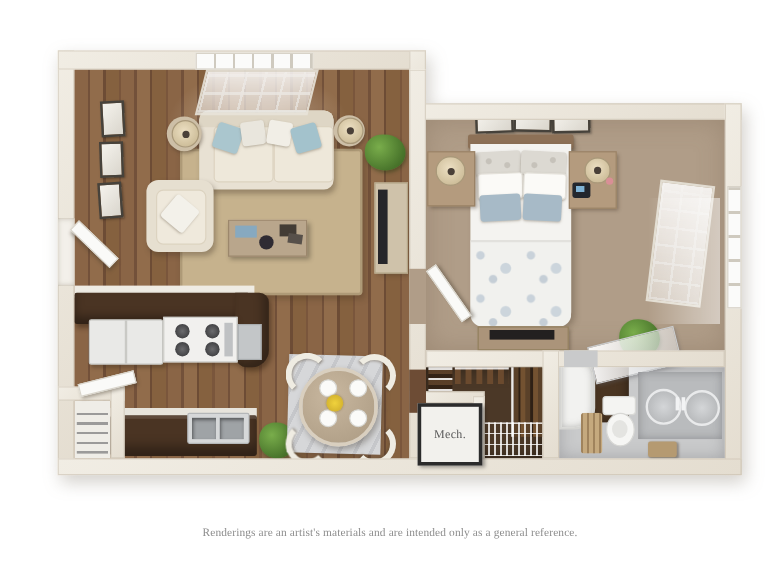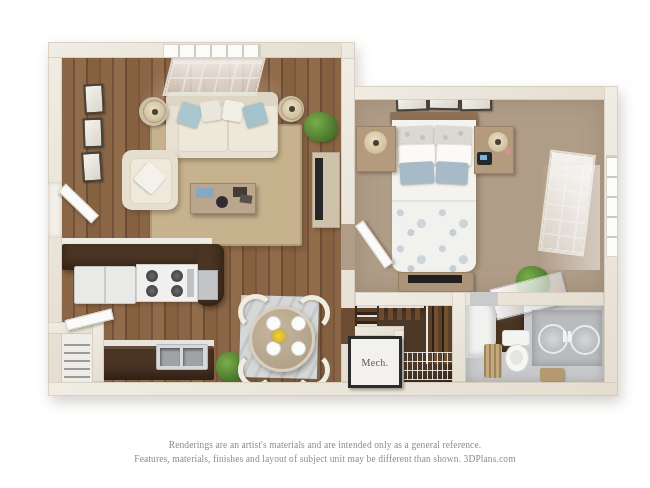--- a/index.html
+++ b/index.html
@@ -228,15 +228,14 @@
     <div class="winglass" style="left:167px;top:58px;width:90px;height:34px;transform:skewX(-14deg);"></div>
     <div class="abs" style="left:606px;top:155px;width:10px;height:100px;background:#fbfbfa;border:1px solid #d8d3c8;
          background-image:repeating-linear-gradient(0deg,transparent 0 18px,#cfcabf 18px 20px);"></div>
     <div class="winglass" style="left:544px;top:152px;width:42px;height:98px;transform:rotate(7deg);"></div>
     <div class="abs" style="left:540px;top:165px;width:60px;height:105px;background:linear-gradient(270deg,rgba(255,255,255,.5),rgba(255,255,255,0));"></div>
 
   </div>
 
   <div class="disclaimer">
     <div>Renderings are an artist's materials and are intended only as a general reference.</div>
-    <div>Features, materials, finishes and layout of subject unit may be different than shown. 3DPlans.com</div>
   </div>
 </div>
 
 </body></html>

